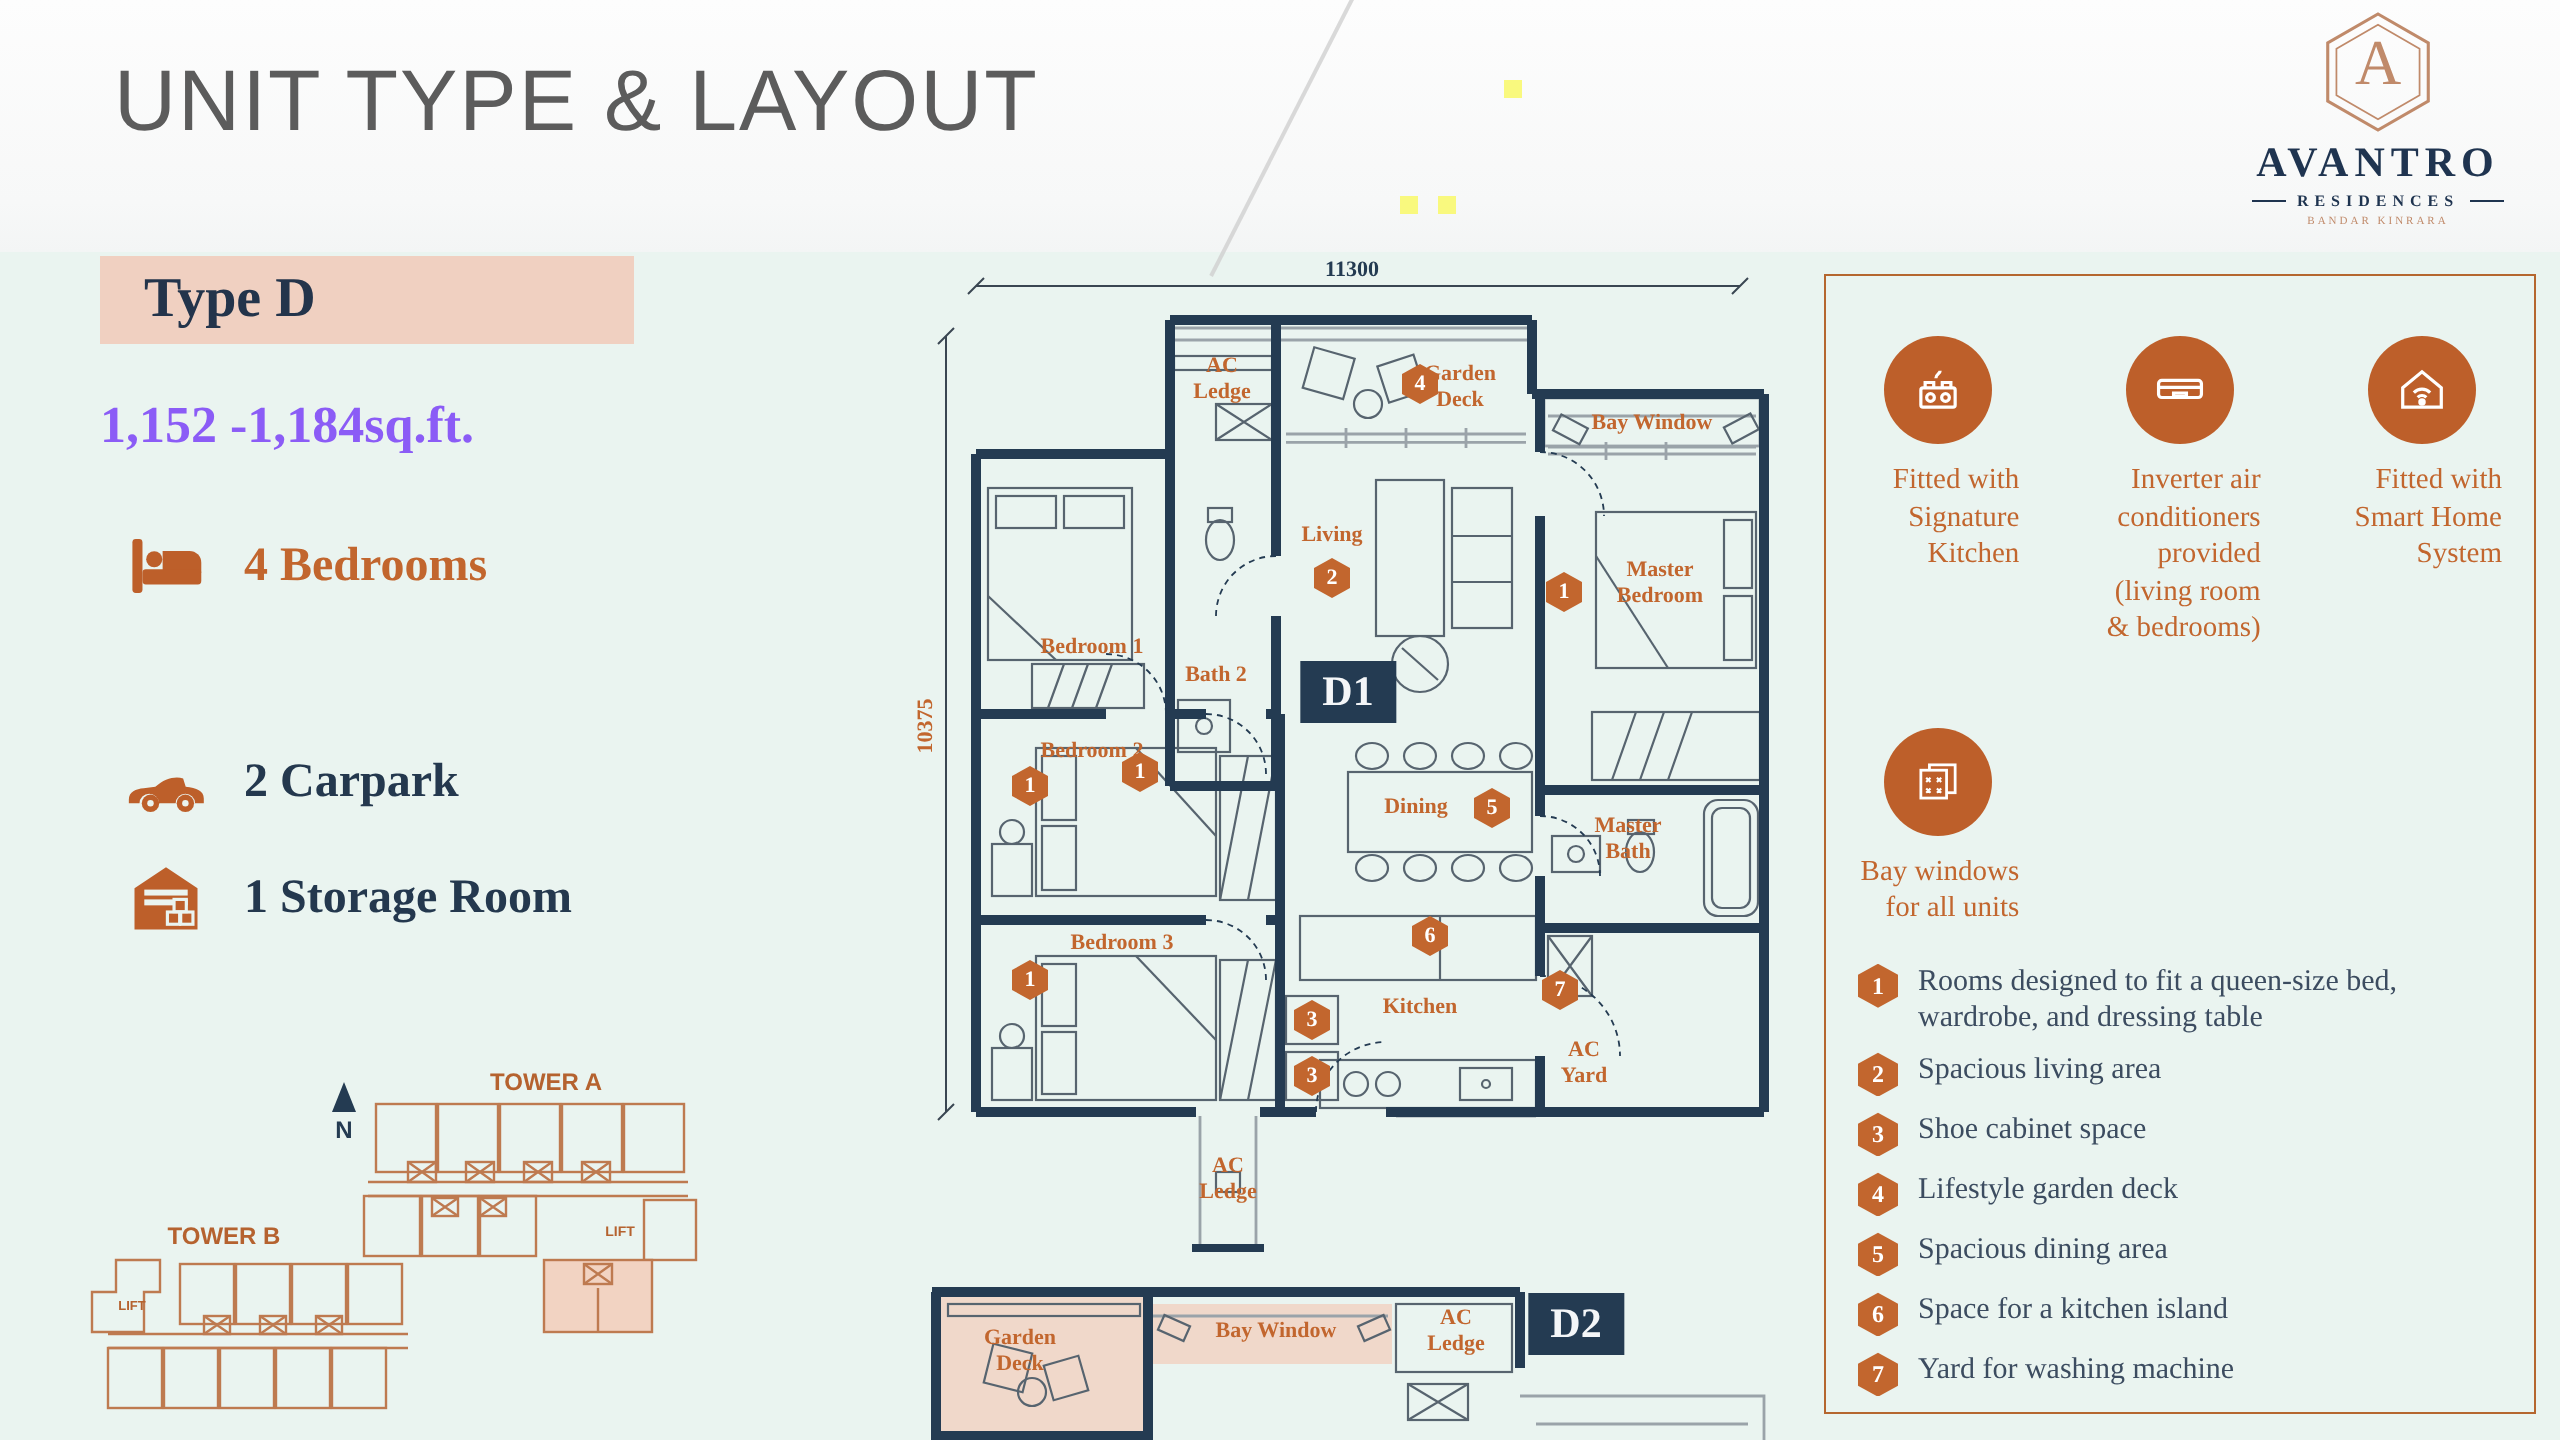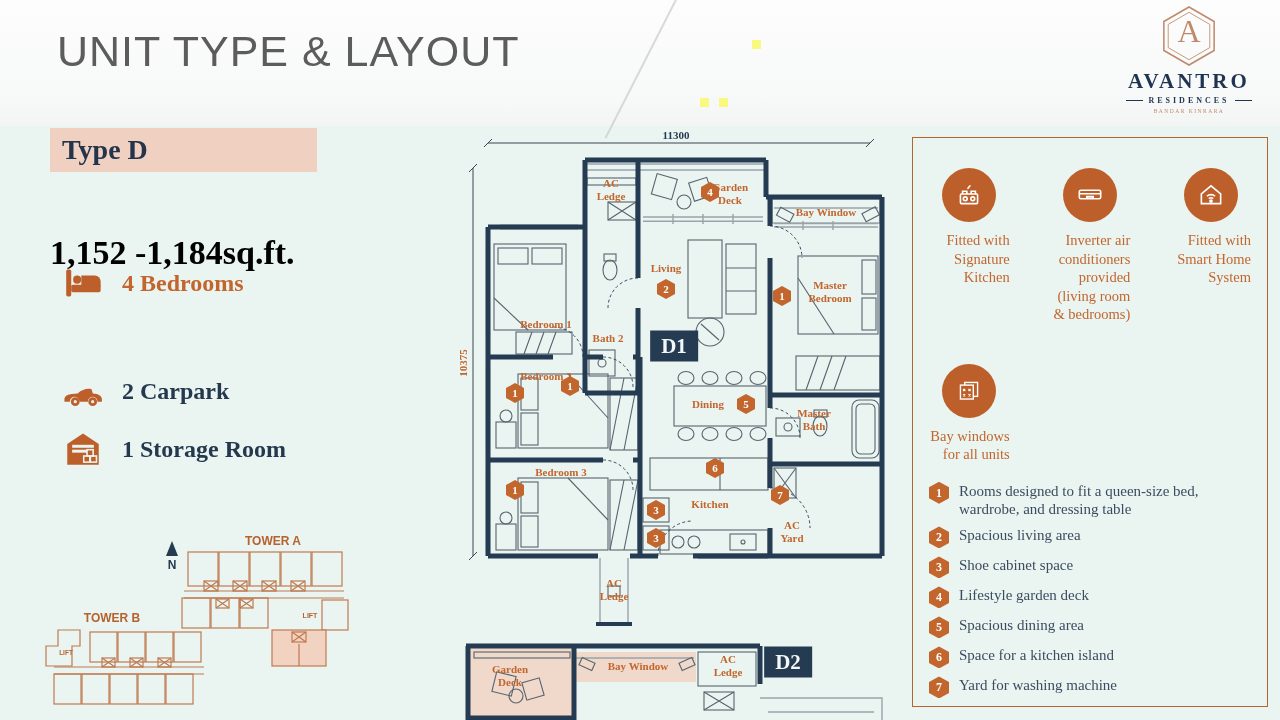--- a/index.html
+++ b/index.html
@@ -23,23 +23,23 @@
   .logo-monogram { position:absolute; left:0; top:8px; width:100%; text-align:center;
                    font-size:32px; color:#C08A6A; font-family:"Liberation Serif",serif; }
   .logo-name { font-size:21px; font-weight:bold; color:#1F3450; letter-spacing:3px; margin-top:2px; }
   .logo-sub { display:flex; align-items:center; gap:5px; margin-top:2px; }
   .logo-sub .rule { flex:1; height:1px; background:#1F3450; }
   .logo-sub .txt { font-size:8px; color:#1F3450; letter-spacing:3px; font-weight:bold; }
   .logo-tag { font-size:5.5px; color:#C08A6A; letter-spacing:1.5px; margin-top:3px; }
 
   
   .type-bar { position:absolute; left:50px; top:128px; width:267px; height:44px;
-              background:#F0D0C1; display:flex; align-items:center; padding-left:12px; }
+              background:#F0D0C1; display:flex; align-items:center; padding-left:22px; }
   .type-bar span { font-size:28px; font-weight:bold; color:#23344B; }
-  .area-text { position:absolute; left:50px; top:198px; font-size:34px; font-weight:bold; color:#000000;margin-top:36px; }
+  .area-text { position:absolute; left:50px; top:198px; font-size:26px; font-weight:bold; color:#8b5cf6; }
   .spec { position:absolute; left:62px; display:flex; align-items:center; gap:18px; }
   .spec svg { width:42px; height:42px; flex:0 0 auto; }
   .spec .lbl { font-size:24px; font-weight:bold; }
 
   
   .towers { position:absolute; left:28px; top:532px; }
   .towers text { font-family:"Liberation Sans", sans-serif; }
 
   
   .fp { position:absolute; left:458px; top:128px; width:452px; height:592px; }

